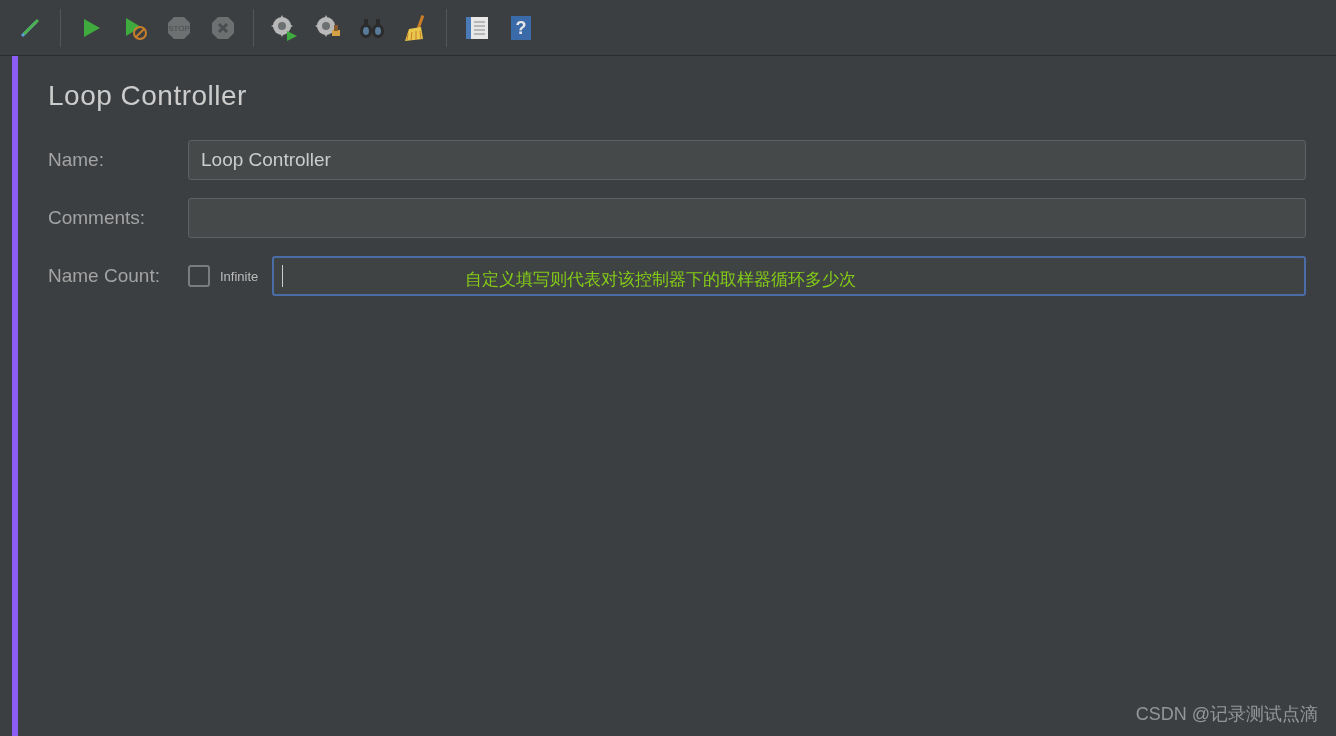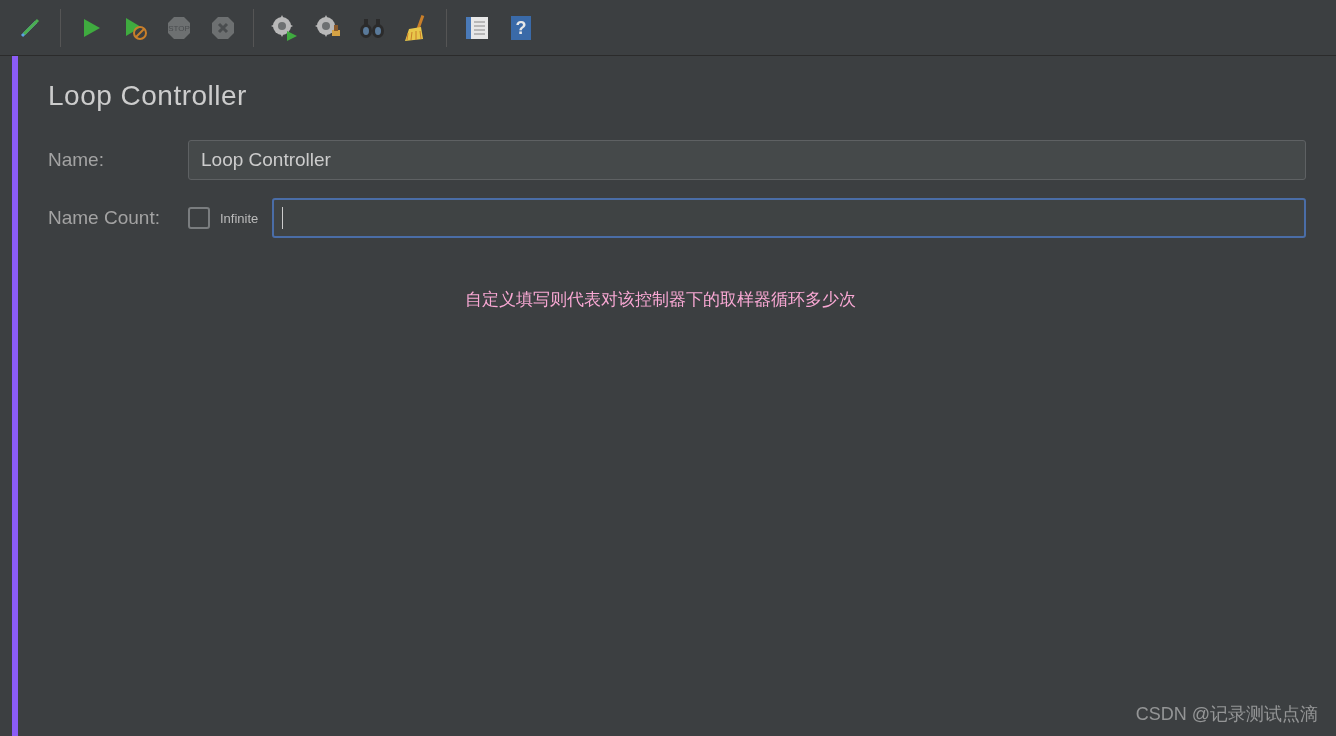--- a/index.html
+++ b/index.html
@@ -109,24 +109,24 @@
       width: 1px;
       height: 22px;
       background: #cccccc;
       animation: blink 1s infinite;
     }
     @keyframes blink {
       50% { opacity: 0; }
     }
     .overlay-annotation {
       position: absolute;
-      color: #f9a8d4;
+      color: #84cc16;
       font-size: 17px;
       left: 465px;
-      top: 288px;
+      top: 268px;
       pointer-events: none;
     }
     .watermark {
       position: absolute;
       right: 18px;
       bottom: 10px;
       color: rgba(220,220,220,0.55);
       font-size: 18px;
       pointer-events: none;
     }
@@ -224,20 +224,24 @@
 </div>
 
 <div class="content">
   <h1 class="panel-title">Loop Controller</h1>
 
   <div class="row">
     <div class="row-label">Name:</div>
     <input type="text" class="text-input" value="Loop Controller" style="">
   </div>
 
+  <div class="row">
+    <div class="row-label">Comments:</div>
+    <input type="text" class="text-input" value="" style="">
+  </div>
 
   <div class="row">
     <div class="row-label">Name Count:</div>
     <div class="checkbox"></div>
     <div class="inline-label">Infinite</div>
     <div class="input-wrap">
       <input type="text" class="text-input focused" value="" style="">
       <div class="cursor-bar"></div>
     </div>
   </div>

